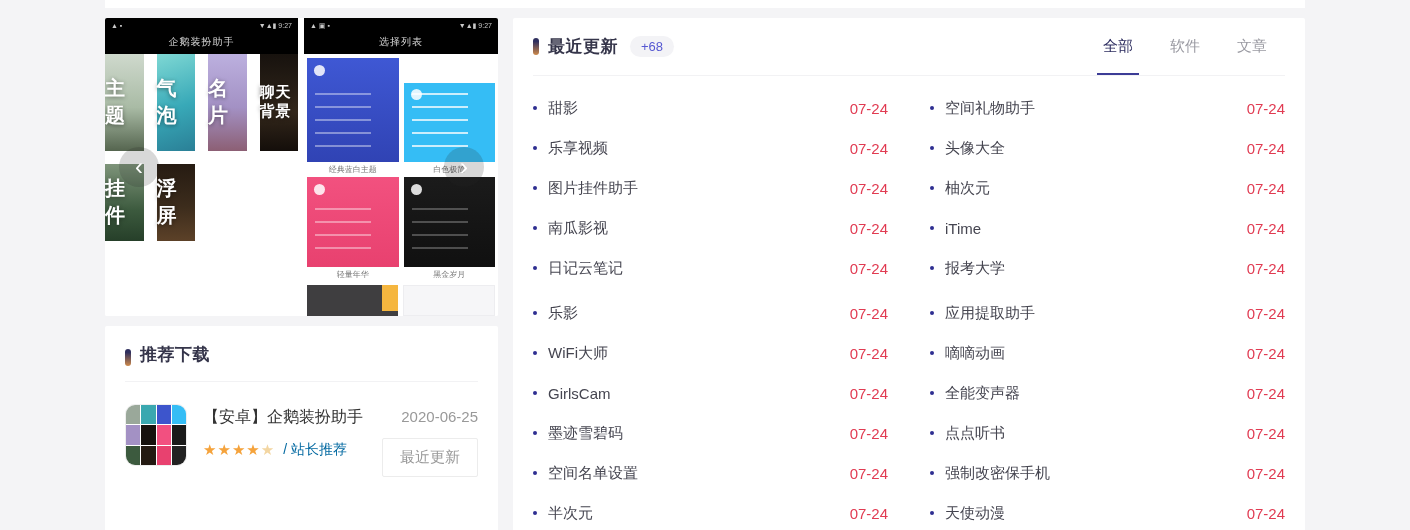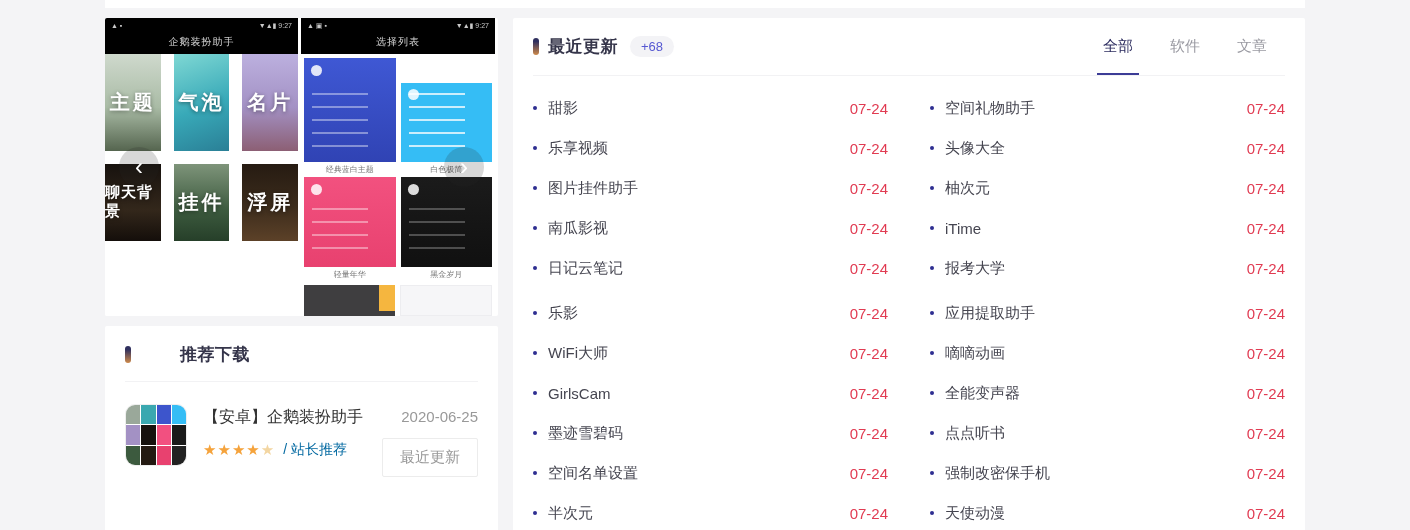--- a/index.html
+++ b/index.html
@@ -5,28 +5,28 @@
   *{margin:0;padding:0;box-sizing:border-box;}
   html,body{width:1410px;height:530px;overflow:hidden;}
   body{background:#f4f4f6;font-family:"Liberation Sans","DejaVu Sans",sans-serif;color:#333;}
   .wrap{width:1200px;margin:0 auto;}
   .navstrip{height:8px;background:#fff;}
   .cols{display:flex;gap:15px;margin-top:10px;align-items:flex-start;}
   .card{background:#fff;border-radius:2px;}
   .left-col{width:393px;flex:none;}
 
   
-  .carousel{height:298px;position:relative;display:flex;overflow:hidden;}
+  .carousel{height:298px;position:relative;display:flex;overflow:hidden;justify-content:space-between;}
   .phone{display:flex;flex-direction:column;height:100%;}
   .left-phone{width:196px;border-right:3px solid #fff;}
   .right-phone{width:194px;background:#fff;}
   .pbar{background:#000;padding:3px 6px 5px;flex:none;}
   .statusrow{display:flex;justify-content:space-between;font-size:7px;color:#c9c9c9;line-height:9px;}
   .ptitle{text-align:center;font-size:10px;color:#d6d6d6;margin-top:5px;letter-spacing:1px;}
-  .pgrid{flex:1;display:grid;grid-template-columns:1fr 1fr 1fr;grid-template-rows:114fr 91fr 73fr;gap:13px;background:#fff;}
+  .pgrid{flex:1;display:grid;grid-template-columns:1fr 1fr 1fr 1fr;grid-template-rows:114fr 91fr 73fr;gap:13px;background:#fff;}
   .tile{position:relative;display:flex;align-items:center;justify-content:center;color:#fff;font-size:20px;letter-spacing:3px;text-shadow:0 1px 4px rgba(0,0,0,.45);font-weight:bold;}
   .tile.small{font-size:15px;letter-spacing:1px;}
   .t0{background:linear-gradient(180deg,#cfd9cd 0%,#a9bba5 55%,#55654f 100%);}
   .t1{background:linear-gradient(160deg,#7fd8d4 0%,#38a9b8 55%,#2a7f96 100%);}
   .t2{background:linear-gradient(180deg,#bcb0df 0%,#a391c4 55%,#8c5f74 100%);}
   .t3{background:linear-gradient(180deg,#17120e 0%,#33271b 60%,#140e0a 100%);}
   .t4{background:linear-gradient(180deg,#7e947a 0%,#3c5a3e 60%,#263f29 100%);}
   .t5{background:linear-gradient(180deg,#261b12 0%,#3c2c1c 55%,#5c4128 100%);}
   .rp-body{flex:1;display:flex;flex-direction:column;padding:4px 3px 0;}
   .sgrid{display:grid;grid-template-columns:1fr 1fr;gap:0 5px;}
@@ -46,21 +46,21 @@
   .slabel{height:15px;line-height:15px;text-align:center;font-size:8px;color:#777;background:#fff;}
   .partialrow{flex:1;display:flex;gap:5px;margin-top:3px;}
   .pr-dark{flex:1;background:#3f3e40;position:relative;}
   .pr-dark::after{content:"";position:absolute;top:0;right:0;width:16px;height:26px;background:#f5b63f;}
   .pr-light{flex:1;background:#f6f6f8;border:1px solid #ededf0;}
   .nav{position:absolute;top:50%;transform:translateY(-50%);width:40px;height:40px;border-radius:50%;border:none;background:rgba(40,40,40,.18);color:#fff;font-size:24px;line-height:38px;text-align:center;cursor:pointer;padding:0;}
   .nav.prev{left:14px;}
   .nav.next{right:14px;}
 
   
-  .sec-head{display:flex;align-items:center;gap:40px;}
+  .sec-head{display:flex;align-items:flex-end;}
   .bar-icon{width:6px;height:17px;border-radius:3px;background:linear-gradient(180deg,#2f2f5e 20%,#cf8a4a);margin-right:9px;flex:none;}
   .sec-title{font-size:17px;font-weight:bold;color:#35354a;letter-spacing:.5px;}
 
   
   .rec{margin-top:10px;padding:17px 20px;height:210px;overflow:hidden;}
   .rec .divider{height:1px;background:#f2f2f4;margin-top:15px;}
   .rec-item{display:flex;margin-top:22px;}
   .thumb{width:62px;height:62px;border-radius:10px;overflow:hidden;flex:none;display:grid;grid-template-columns:repeat(4,1fr);grid-template-rows:repeat(3,1fr);gap:1px;background:#fff;border:1px solid #eee;}
   .thumb div{width:100%;height:100%;}
   .rec-mid{margin-left:16px;flex:1;}

